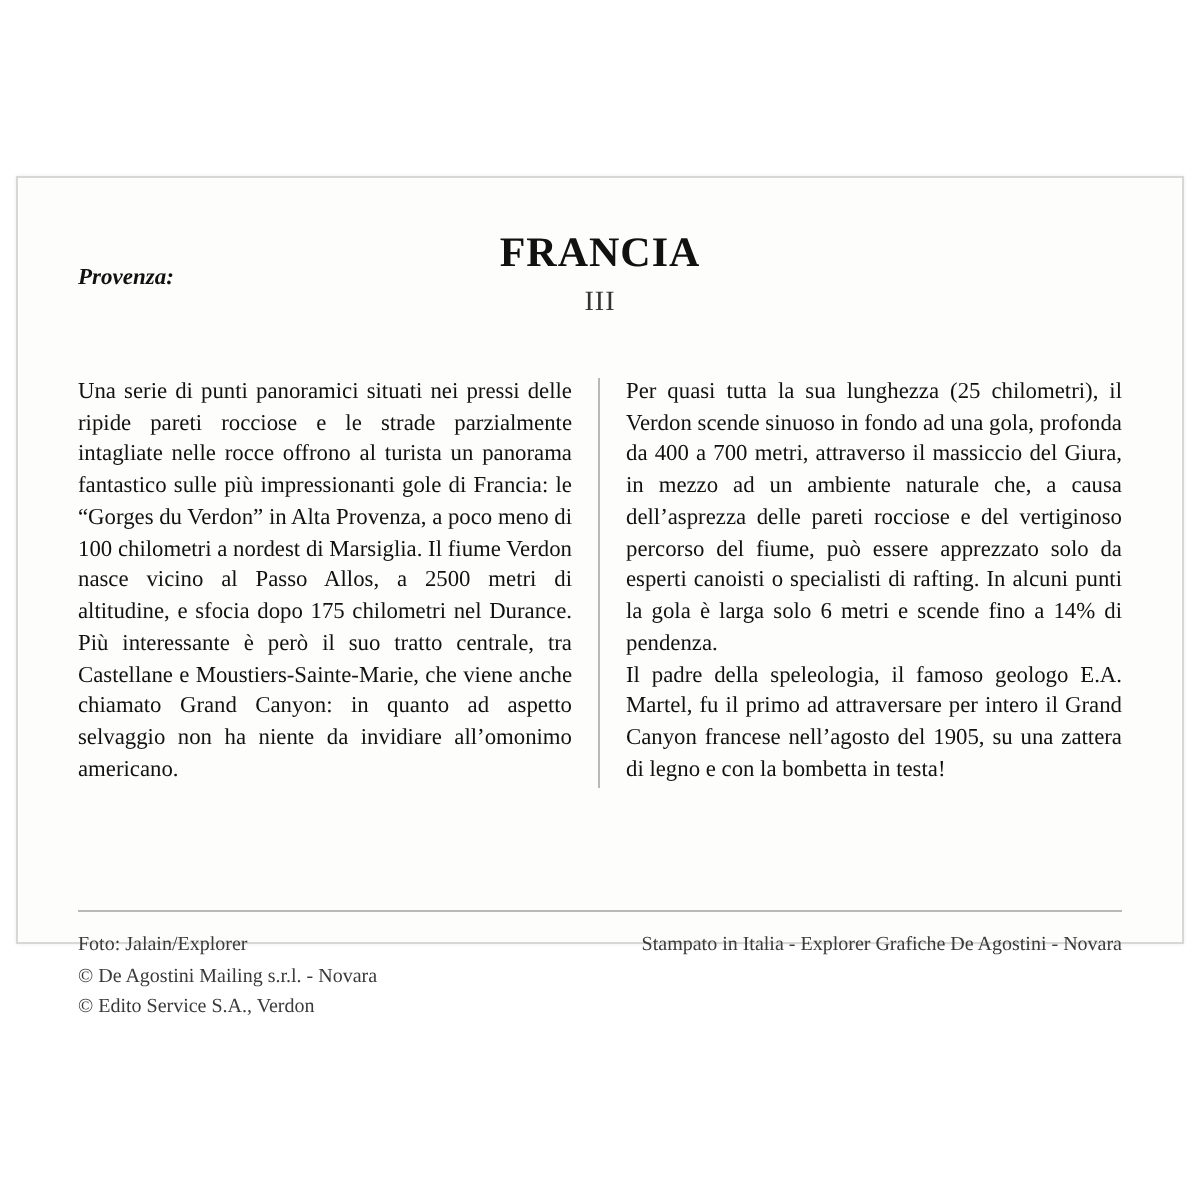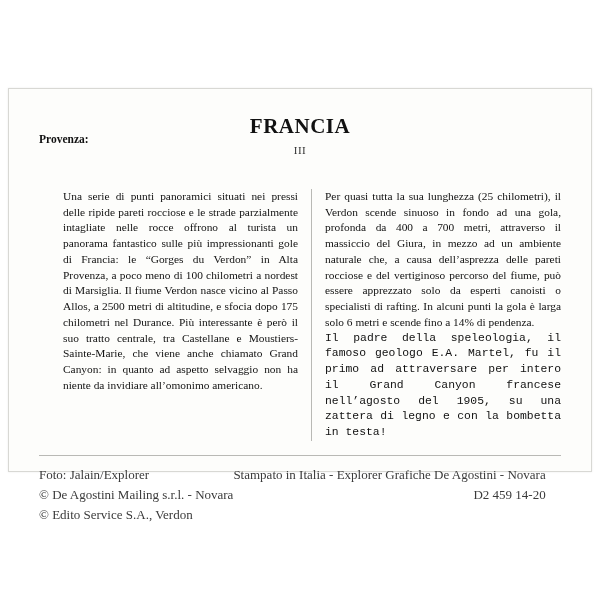--- a/index.html
+++ b/index.html
@@ -35,48 +35,48 @@
     text-align: center;
     font-size: 21px;
     font-weight: bold;
     letter-spacing: 0.5px;
     color: #111;
     margin: 0;
     line-height: 1.1;
   }
   .subtitle {
     text-align: center;
-    font-size: 11px;
+    font-size: 14px;
     color: #333;
     margin-top: 6px;
     letter-spacing: 0.5px;
   }
   .provenza-block {
     position: absolute;
     left: 0;
     top: 16px;
     width: 200px;
     font-size: 11.5px;
     color: #111;
     line-height: 1.55;
   }
   .provenza-label {
     font-weight: bold;
+    font-style: italic;
   }
   .provenza-value {
     display: block;
   }
   .columns {
     position: absolute;
     left: 0;
     right: 0;
     top: 74px;
     display: flex;
     gap: 0;
-    margin-left: 24px;
   }
   .col {
     width: 50%;
     box-sizing: border-box;
     font-size: 11.4px;
     line-height: 1.38;
     text-align: justify;
     color: #111;
     hyphens: auto;
   }
@@ -86,37 +86,37 @@
   }
   .col.right {
     padding-left: 13px;
   }
   .col p {
     margin: 0;
     text-indent: 0;
   }
   .col p + p {
     margin-top: 0;
-    font-family: Liberation Mono, monospace;
   }
   .rule {
     position: absolute;
     left: 0;
     right: 0;
     top: 340px;
     height: 1px;
     background: #b9b9b5;
   }
   .footer {
     position: absolute;
     left: 0;
     right: 0;
     top: 350px;
     display: flex;
-    font-size: 13px;
+    justify-content: space-between;
+    font-size: 10px;
     color: #3a3a3a;
     line-height: 1.55;
   }
   .footer .left-credits {
     text-align: left;
   }
   .footer .right-credits {
     text-align: right;
   }
   .footer div span {
@@ -149,18 +149,17 @@
     <div class="rule"></div>
 
     <div class="footer">
       <div class="left-credits">
         <span>Foto: Jalain/Explorer</span>
         <span>© De Agostini Mailing s.r.l. - Novara</span>
         <span>© Edito Service S.A., Verdon</span>
       </div>
       <div class="right-credits">
         <span>Stampato in Italia - Explorer Grafiche De Agostini - Novara</span>
-        <span>D2 459 14-20</span>
       </div>
     </div>
 
   </div>
 </div>
 
 </body></html>

